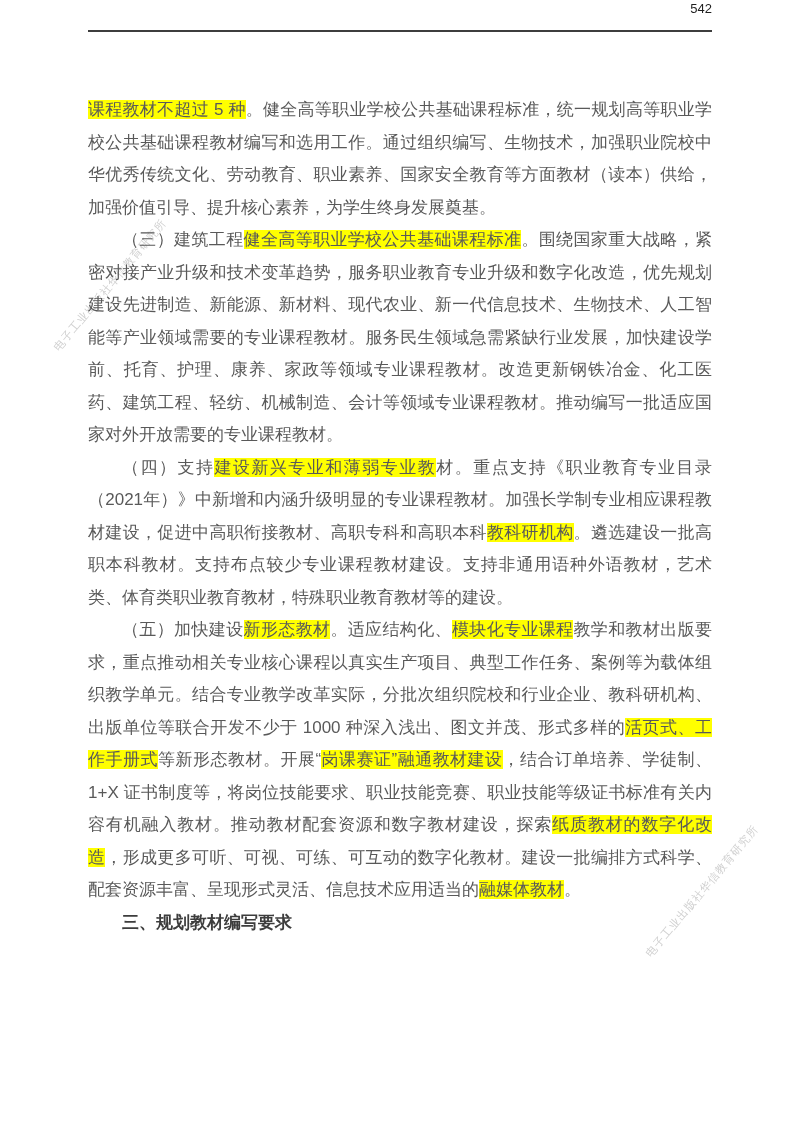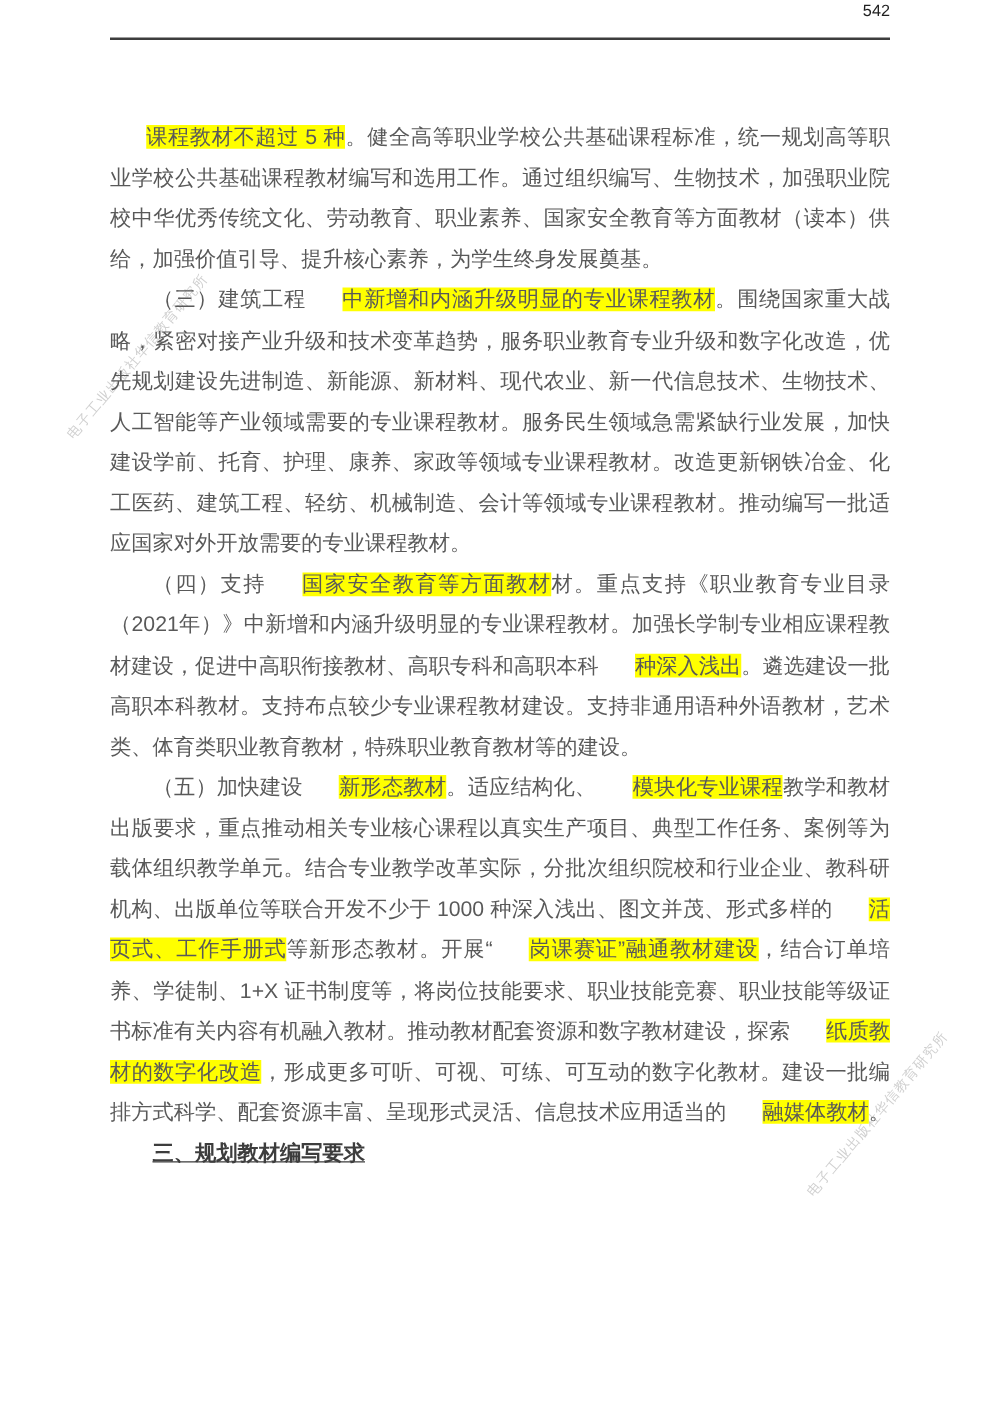--- a/index.html
+++ b/index.html
@@ -61,37 +61,35 @@
     z-index: 1;
   }
   .para {
     margin: 0;
     text-indent: 34px;
   }
   .para.no-indent { text-indent: 0; }
   .para.heading {
     font-weight: bold;
     color: var(--heading-text, #3d3d3d);
-    text-decoration: underline;
   }
   mark {
     background: var(--highlight, #ffff00);
     color: inherit;
     padding: 0;
-    margin-left: 29px;
   }
 </style>
 </head>
 <body>
 
 <div class="sheet">
   <div class="page-number">542</div>
   <div class="header-rule"></div>
   <span class="watermark wm1">电子工业出版社华信教育研究所</span>
   <span class="watermark wm2">电子工业出版社华信教育研究所</span>
   <div class="content">
       <p class="para no-indent"><mark>课程教材不超过 5 种</mark><span>。健全高等职业学校公共基础课程标准，统一规划高等职业学校公共基础课程教材编写和选用工作。通过组织编写、生物技术，加强职业院校中华优秀传统文化、劳动教育、职业素养、国家安全教育等方面教材（读本）供给，加强价值引导、提升核心素养，为学生终身发展奠基。</span></p>
-      <p class="para"><span>（三）建筑工程</span><mark>中新增和内涵升级明显的专业课程教材</mark><span>。围绕国家重大战略，紧密对接产业升级和技术变革趋势，服务职业教育专业升级和数字化改造，优先规划建设先进制造、新能源、新材料、现代农业、新一代信息技术、生物技术、人工智能等产业领域需要的专业课程教材。服务民生领域急需紧缺行业发展，加快建设学前、托育、护理、康养、家政等领域专业课程教材。改造更新钢铁冶金、化工医药、建筑工程、轻纺、机械制造、会计等领域专业课程教材。推动编写一批适应国家对外开放需要的专业课程教材。</span></p>
-      <p class="para"><span>（四）支持</span><mark>国家安全教育等方面教材</mark><span>材。重点支持《职业教育专业目录（2021年）》中新增和内涵升级明显的专业课程教材。加强长学制专业相应课程教材建设，促进中高职衔接教材、高职专科和高职本科</span><mark>种深入浅出</mark><span>。遴选建设一批高职本科教材。支持布点较少专业课程教材建设。支持非通用语种外语教材，艺术类、体育类职业教育教材，特殊职业教育教材等的建设。</span></p>
+      <p class="para"><span>（三）建筑工程</span><mark>健全高等职业学校公共基础课程标准</mark><span>。围绕国家重大战略，紧密对接产业升级和技术变革趋势，服务职业教育专业升级和数字化改造，优先规划建设先进制造、新能源、新材料、现代农业、新一代信息技术、生物技术、人工智能等产业领域需要的专业课程教材。服务民生领域急需紧缺行业发展，加快建设学前、托育、护理、康养、家政等领域专业课程教材。改造更新钢铁冶金、化工医药、建筑工程、轻纺、机械制造、会计等领域专业课程教材。推动编写一批适应国家对外开放需要的专业课程教材。</span></p>
+      <p class="para"><span>（四）支持</span><mark>建设新兴专业和薄弱专业教</mark><span>材。重点支持《职业教育专业目录（2021年）》中新增和内涵升级明显的专业课程教材。加强长学制专业相应课程教材建设，促进中高职衔接教材、高职专科和高职本科</span><mark>教科研机构</mark><span>。遴选建设一批高职本科教材。支持布点较少专业课程教材建设。支持非通用语种外语教材，艺术类、体育类职业教育教材，特殊职业教育教材等的建设。</span></p>
       <p class="para"><span>（五）加快建设</span><mark>新形态教材</mark><span>。适应结构化、</span><mark>模块化专业课程</mark><span>教学和教材出版要求，重点推动相关专业核心课程以真实生产项目、典型工作任务、案例等为载体组织教学单元。结合专业教学改革实际，分批次组织院校和行业企业、教科研机构、出版单位等联合开发不少于 1000 种深入浅出、图文并茂、形式多样的</span><mark>活页式、工作手册式</mark><span>等新形态教材。开展“</span><mark>岗课赛证”融通教材建设</mark><span>，结合订单培养、学徒制、1+X 证书制度等，将岗位技能要求、职业技能竞赛、职业技能等级证书标准有关内容有机融入教材。推动教材配套资源和数字教材建设，探索</span><mark>纸质教材的数字化改造</mark><span>，形成更多可听、可视、可练、可互动的数字化教材。建设一批编排方式科学、配套资源丰富、呈现形式灵活、信息技术应用适当的</span><mark>融媒体教材</mark><span>。</span></p>
       <p class="para heading"><span>三、规划教材编写要求</span></p>
     </div>
 </div>
 
 </body></html>

